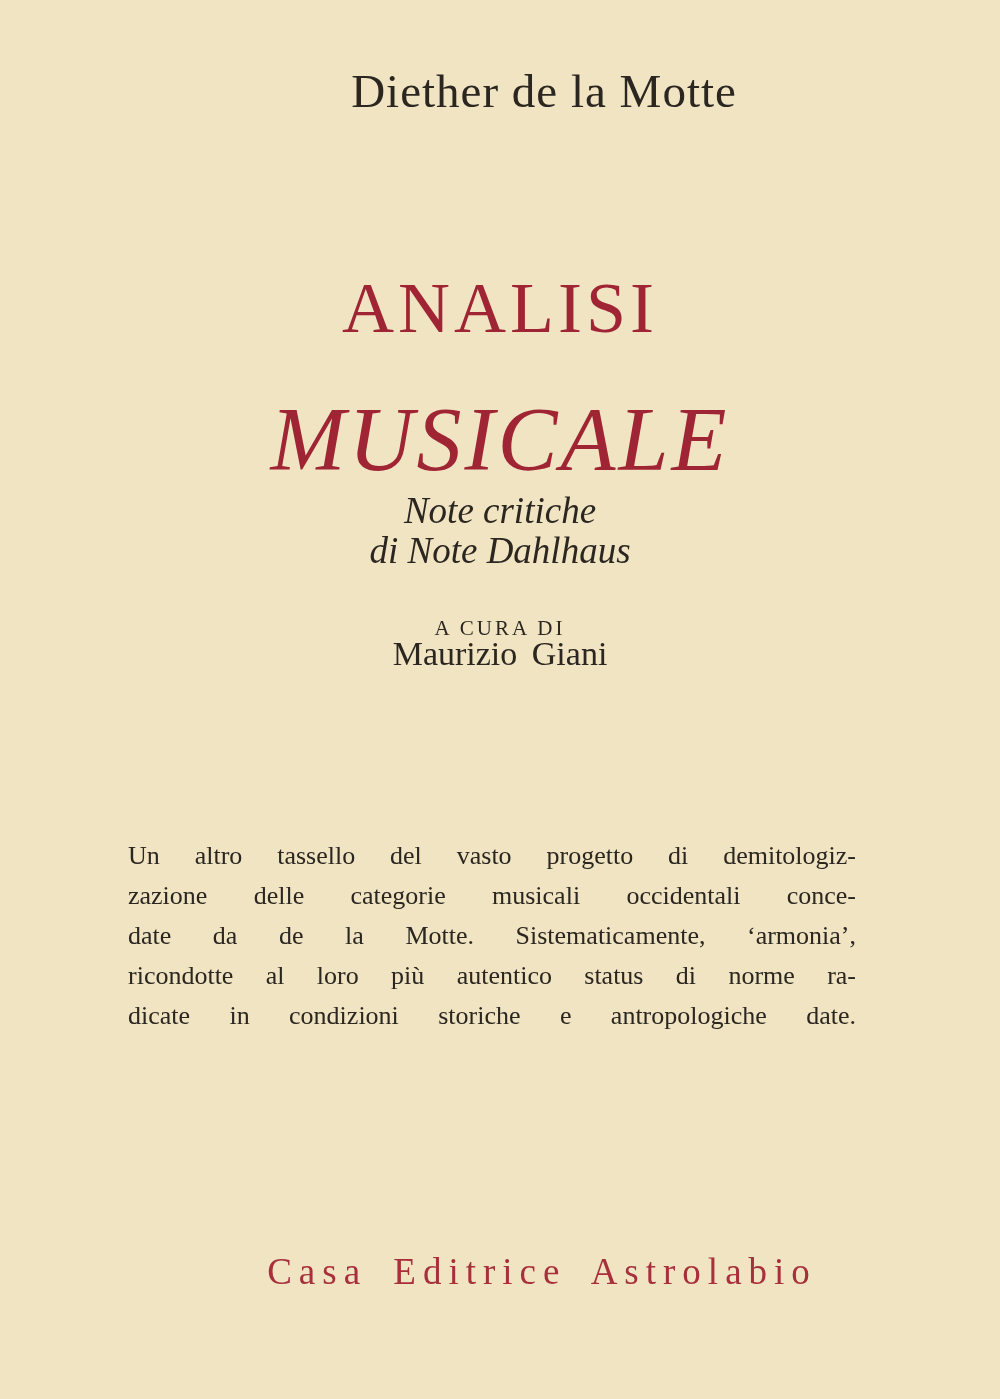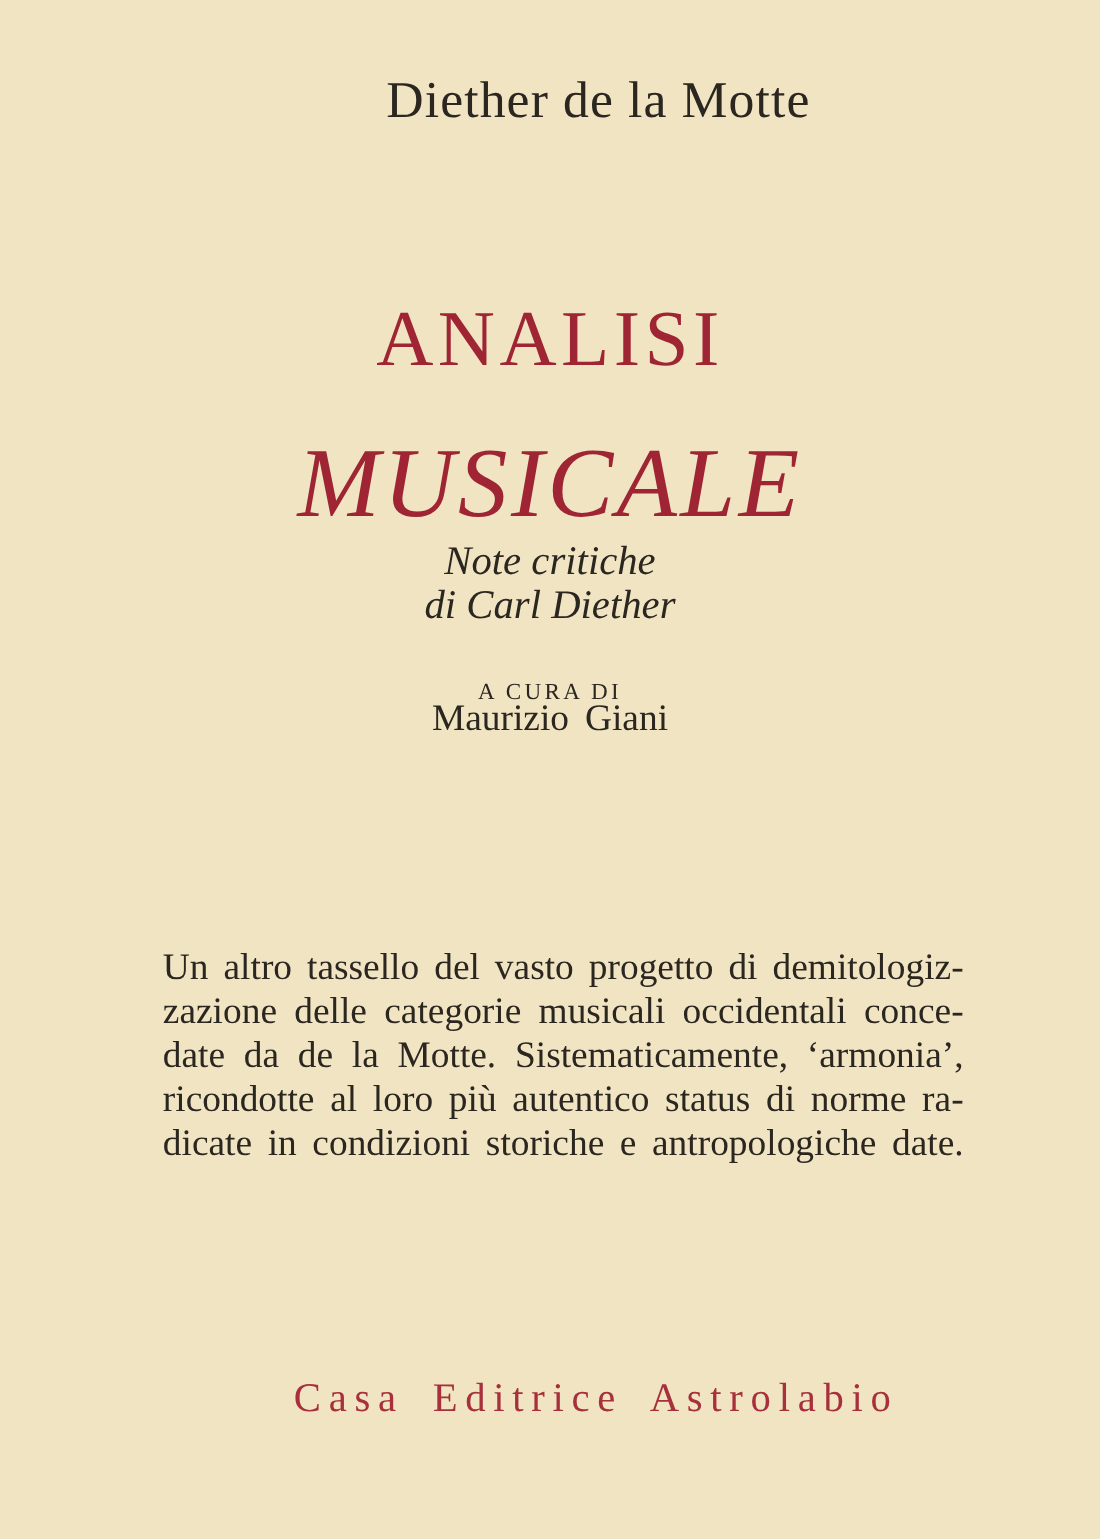--- a/index.html
+++ b/index.html
@@ -66,24 +66,23 @@
   .editor-name {
     top: 634px;
     font-size: 34px;
     line-height: 1.2;
     word-spacing: 6px;
   }
 
   .blurb {
     position: absolute;
     top: 836px;
-    left: 148px;
+    left: 128px;
     width: 728px;
-    font-size: 34px;
-    margin-top: 24px;
+    font-size: 26px;
   }
   .blurb-line {
     line-height: 40px;
     text-align: justify;
     text-align-last: justify;
     white-space: normal;
   }
 
   .publisher {
     top: 1252px;
@@ -101,21 +100,21 @@
 <div class="cover">
 
   <div class="centered author">Diether de la Motte</div>
 
   <div class="centered title-main">ANALISI</div>
 
   <div class="centered title-sub">MUSICALE</div>
 
   <div class="centered subtitle">
     <div>Note critiche</div>
-    <div>di Carl Diether</div>
+    <div>di Note Dahlhaus</div>
   </div>
 
   <div class="centered editor-label">A CURA DI</div>
 
   <div class="centered editor-name">Maurizio Giani</div>
 
   <div class="blurb">
     <div class="blurb-line">Un altro tassello del vasto progetto di demitologiz-</div>
     <div class="blurb-line">zazione delle categorie musicali occidentali conce-</div>
     <div class="blurb-line">date da de la Motte. Sistematicamente, ‘armonia’,</div>

